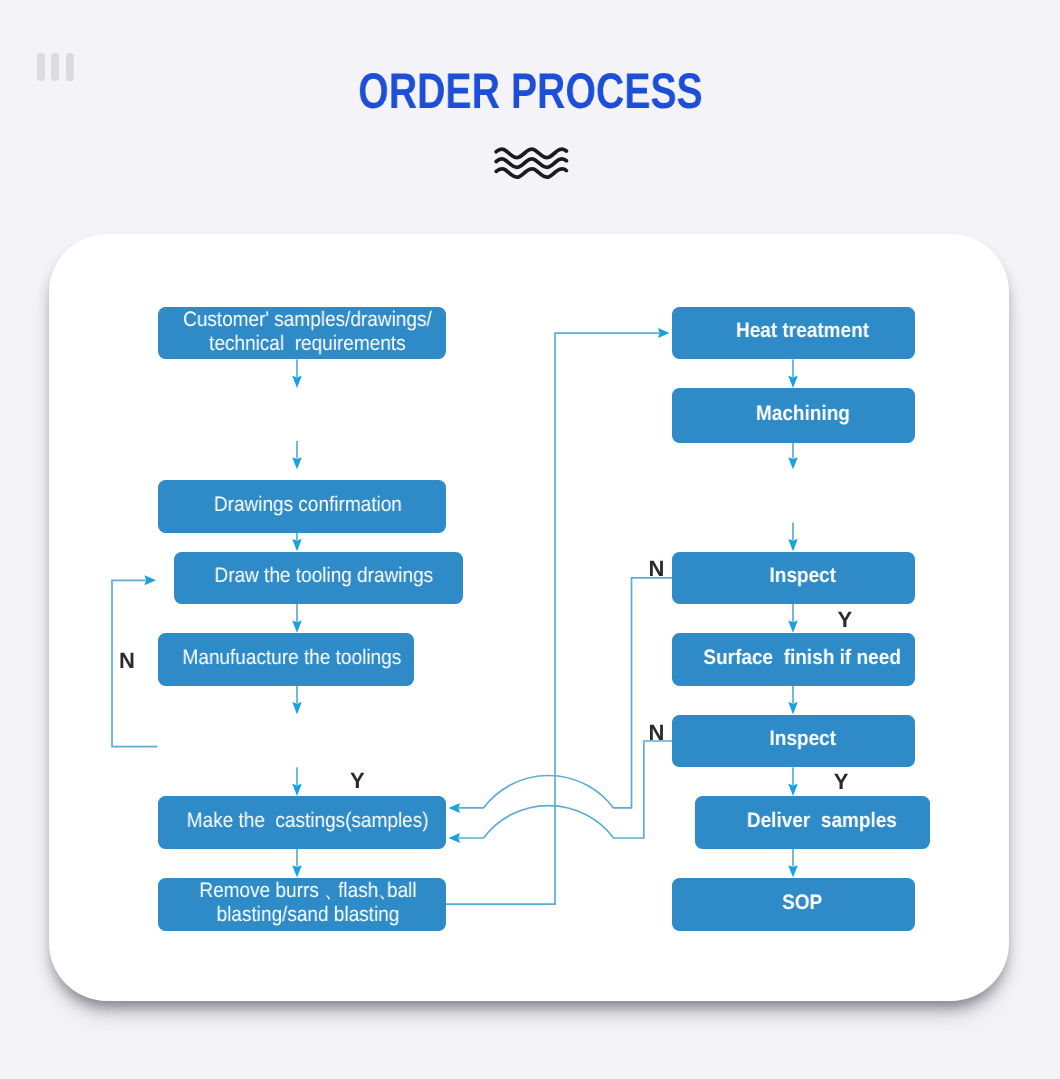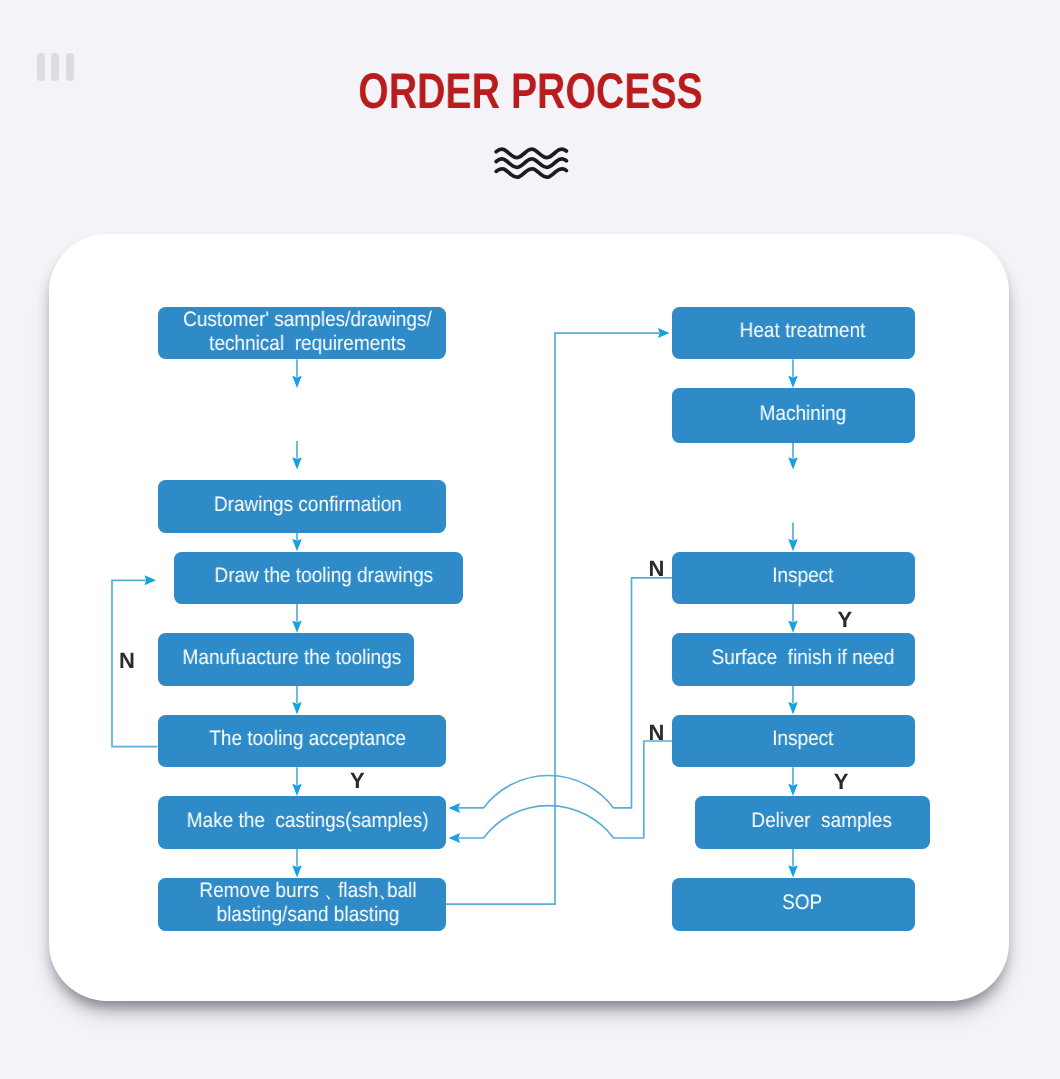--- a/index.html
+++ b/index.html
@@ -2,39 +2,39 @@
 <html><head>
 <meta charset="utf-8">
 <style>
   * { box-sizing:border-box; margin:0; padding:0; }
   html,body { width:1060px; height:1079px; }
   body { background:#f4f4f8; font-family:"Liberation Sans", sans-serif; overflow:hidden;
          -webkit-font-smoothing:antialiased; text-rendering:geometricPrecision; }
   .page { position:relative; width:1060px; height:1079px; }
   .bars { position:absolute; left:36.8px; top:52.9px; display:flex; gap:6.9px; }
   .bars i { display:block; width:7.8px; height:28.4px; border-radius:3.5px; background:#dcdce0; }
-  .title { position:absolute; left:0; top:63px; width:1060px; text-align:center; color:#b91c1c; }
+  .title { position:absolute; left:0; top:63px; width:1060px; text-align:center; color:#1d4ed8; }
   .title span { display:inline-block; font-size:50px; font-weight:700; line-height:56px;
                 transform:scaleX(0.785); transform-origin:center center;
                 backface-visibility:hidden; will-change:transform; }
   .wave { position:absolute; left:494px; top:147px; }
   .card { position:absolute; left:49px; top:234px; width:960px; height:767px;
           background:#fff; border-radius:58px;
           box-shadow:0 9px 14px -3px rgba(40,40,55,.46), 0 18px 26px -8px rgba(40,40,55,.22); }
   .flowsvg { position:absolute; left:0; top:0; }
   .conn { fill:none; stroke:#5badd6; stroke-width:1.7; }
   .ah { fill:#16a2de; stroke:none; }
   .box { position:absolute; background:#2e8bc8; border-radius:7.5px; color:#fff;
          display:flex; align-items:center; justify-content:center; text-align:center;
          font-size:21px; line-height:23.5px; }
   .box > span { display:inline-block; white-space:pre; flex:0 0 auto;
                 transform:scaleX(0.905) translateY(-2px); transform-origin:center center;
                 backface-visibility:hidden; will-change:transform; }
   .box.lft { padding-left:12px; }
-  .box.rgt { padding-left:18px; }
+  .box.rgt { padding-left:18px;font-weight:bold; }
   .cjk { font-style:normal; display:inline-block; width:0.46em; overflow:visible;
           text-align:center; }
   .elabel { position:absolute; font-size:22px; font-weight:700; color:#2b2b2b;
             transform:translate(-50%,-50%); line-height:22px; }
 </style>
 </head>
 <body>
 
 <div class="page">
 
@@ -102,23 +102,20 @@
     </div>
     <div class="box lft" style="left:157.5px;top:480px;width:288.5px;height:52.5px">
       <span><span>Drawings confirmation</span></span>
     </div>
     <div class="box lft" style="left:174px;top:551.6px;width:288.5px;height:52.5px">
       <span><span>Draw the tooling drawings</span></span>
     </div>
     <div class="box lft" style="left:157.5px;top:633.2px;width:256px;height:52.5px">
       <span><span>Manufuacture the toolings</span></span>
     </div>
-    <div class="box lft" style="left:157.5px;top:714.8px;width:288.5px;height:52.5px">
-      <span><span>The tooling acceptance</span></span>
-    </div>
     <div class="box lft" style="left:157.5px;top:796.4px;width:288.5px;height:52.5px">
       <span><span>Make the  castings(samples)</span></span>
     </div>
     <div class="box lft" style="left:157.5px;top:878.0px;width:288.5px;height:52.5px">
       <span><span>Remove burrs <i class="cjk">、</i> flash<i class="cjk">、</i>ball</span><br><span>blasting/sand blasting</span></span>
     </div>
     <div class="box rgt" style="left:672.0px;top:306.8px;width:243.0px;height:52.5px">
       <span><span>Heat treatment</span></span>
     </div>
     <div class="box rgt" style="left:672.0px;top:388.4px;width:243.0px;height:55px">

